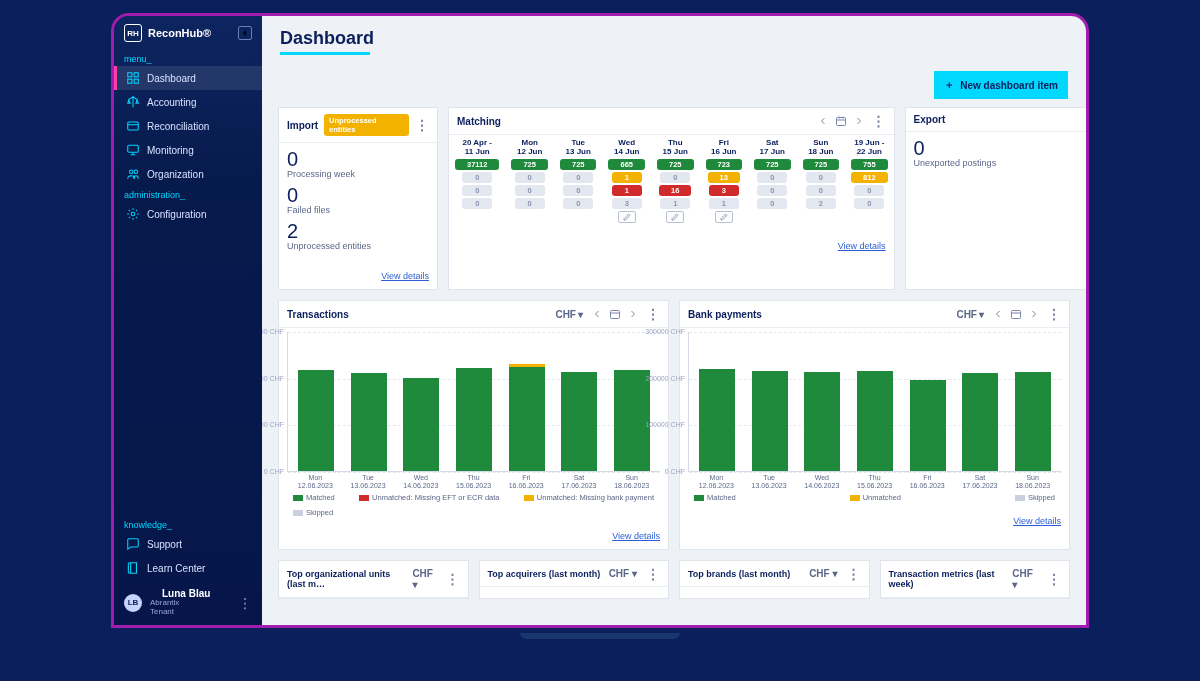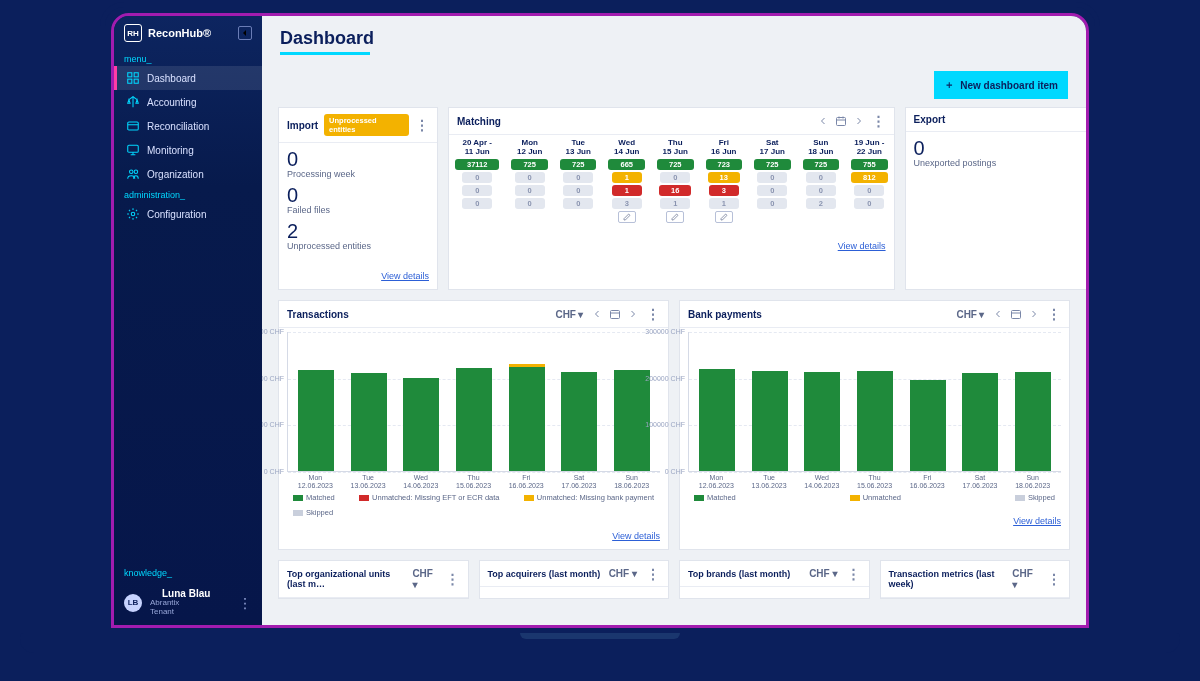--- a/index.html
+++ b/index.html
@@ -218,20 +218,37 @@
                 <circle cx="12" cy="12" r="3"></circle>
                 <path d="M19 12h3M2 12h3M12 2v3M12 19v3M5 5l2 2M17 17l2 2M17 7l2-2M5 19l2-2"></path>
               </svg>
             </span>
           <span>Configuration</span>
         </div>
 
         <div class="sb-spacer"></div>
 
         <div class="sb-section">knowledge_</div>
+        <div class="sb-item">
+          <span class="sb-icon">
+              <svg viewBox="0 0 24 24">
+                <path d="M21 15a2 2 0 0 1-2 2H8l-5 4V5a2 2 0 0 1 2-2h14a2 2 0 0 1 2 2z"></path>
+              </svg>
+            </span>
+          <span>Support</span>
+        </div>
+        <div class="sb-item">
+          <span class="sb-icon">
+              <svg viewBox="0 0 24 24">
+                <path d="M4 19V5a2 2 0 0 1 2-2h12v18H6a2 2 0 0 1-2-2z"></path>
+                <line x1="8" y1="3" x2="8" y2="21"></line>
+              </svg>
+            </span>
+          <span>Learn Center</span>
+        </div>
 
         <div class="sb-user">
           <div class="avatar">LB</div>
           <div>
             <div class="sb-user-name">Luna Blau</div>
             <div class="sb-user-sub">Abrantix</div>
             <div class="sb-user-sub">Tenant</div>
           </div>
           <div class="more dots">⋮</div>
         </div>

